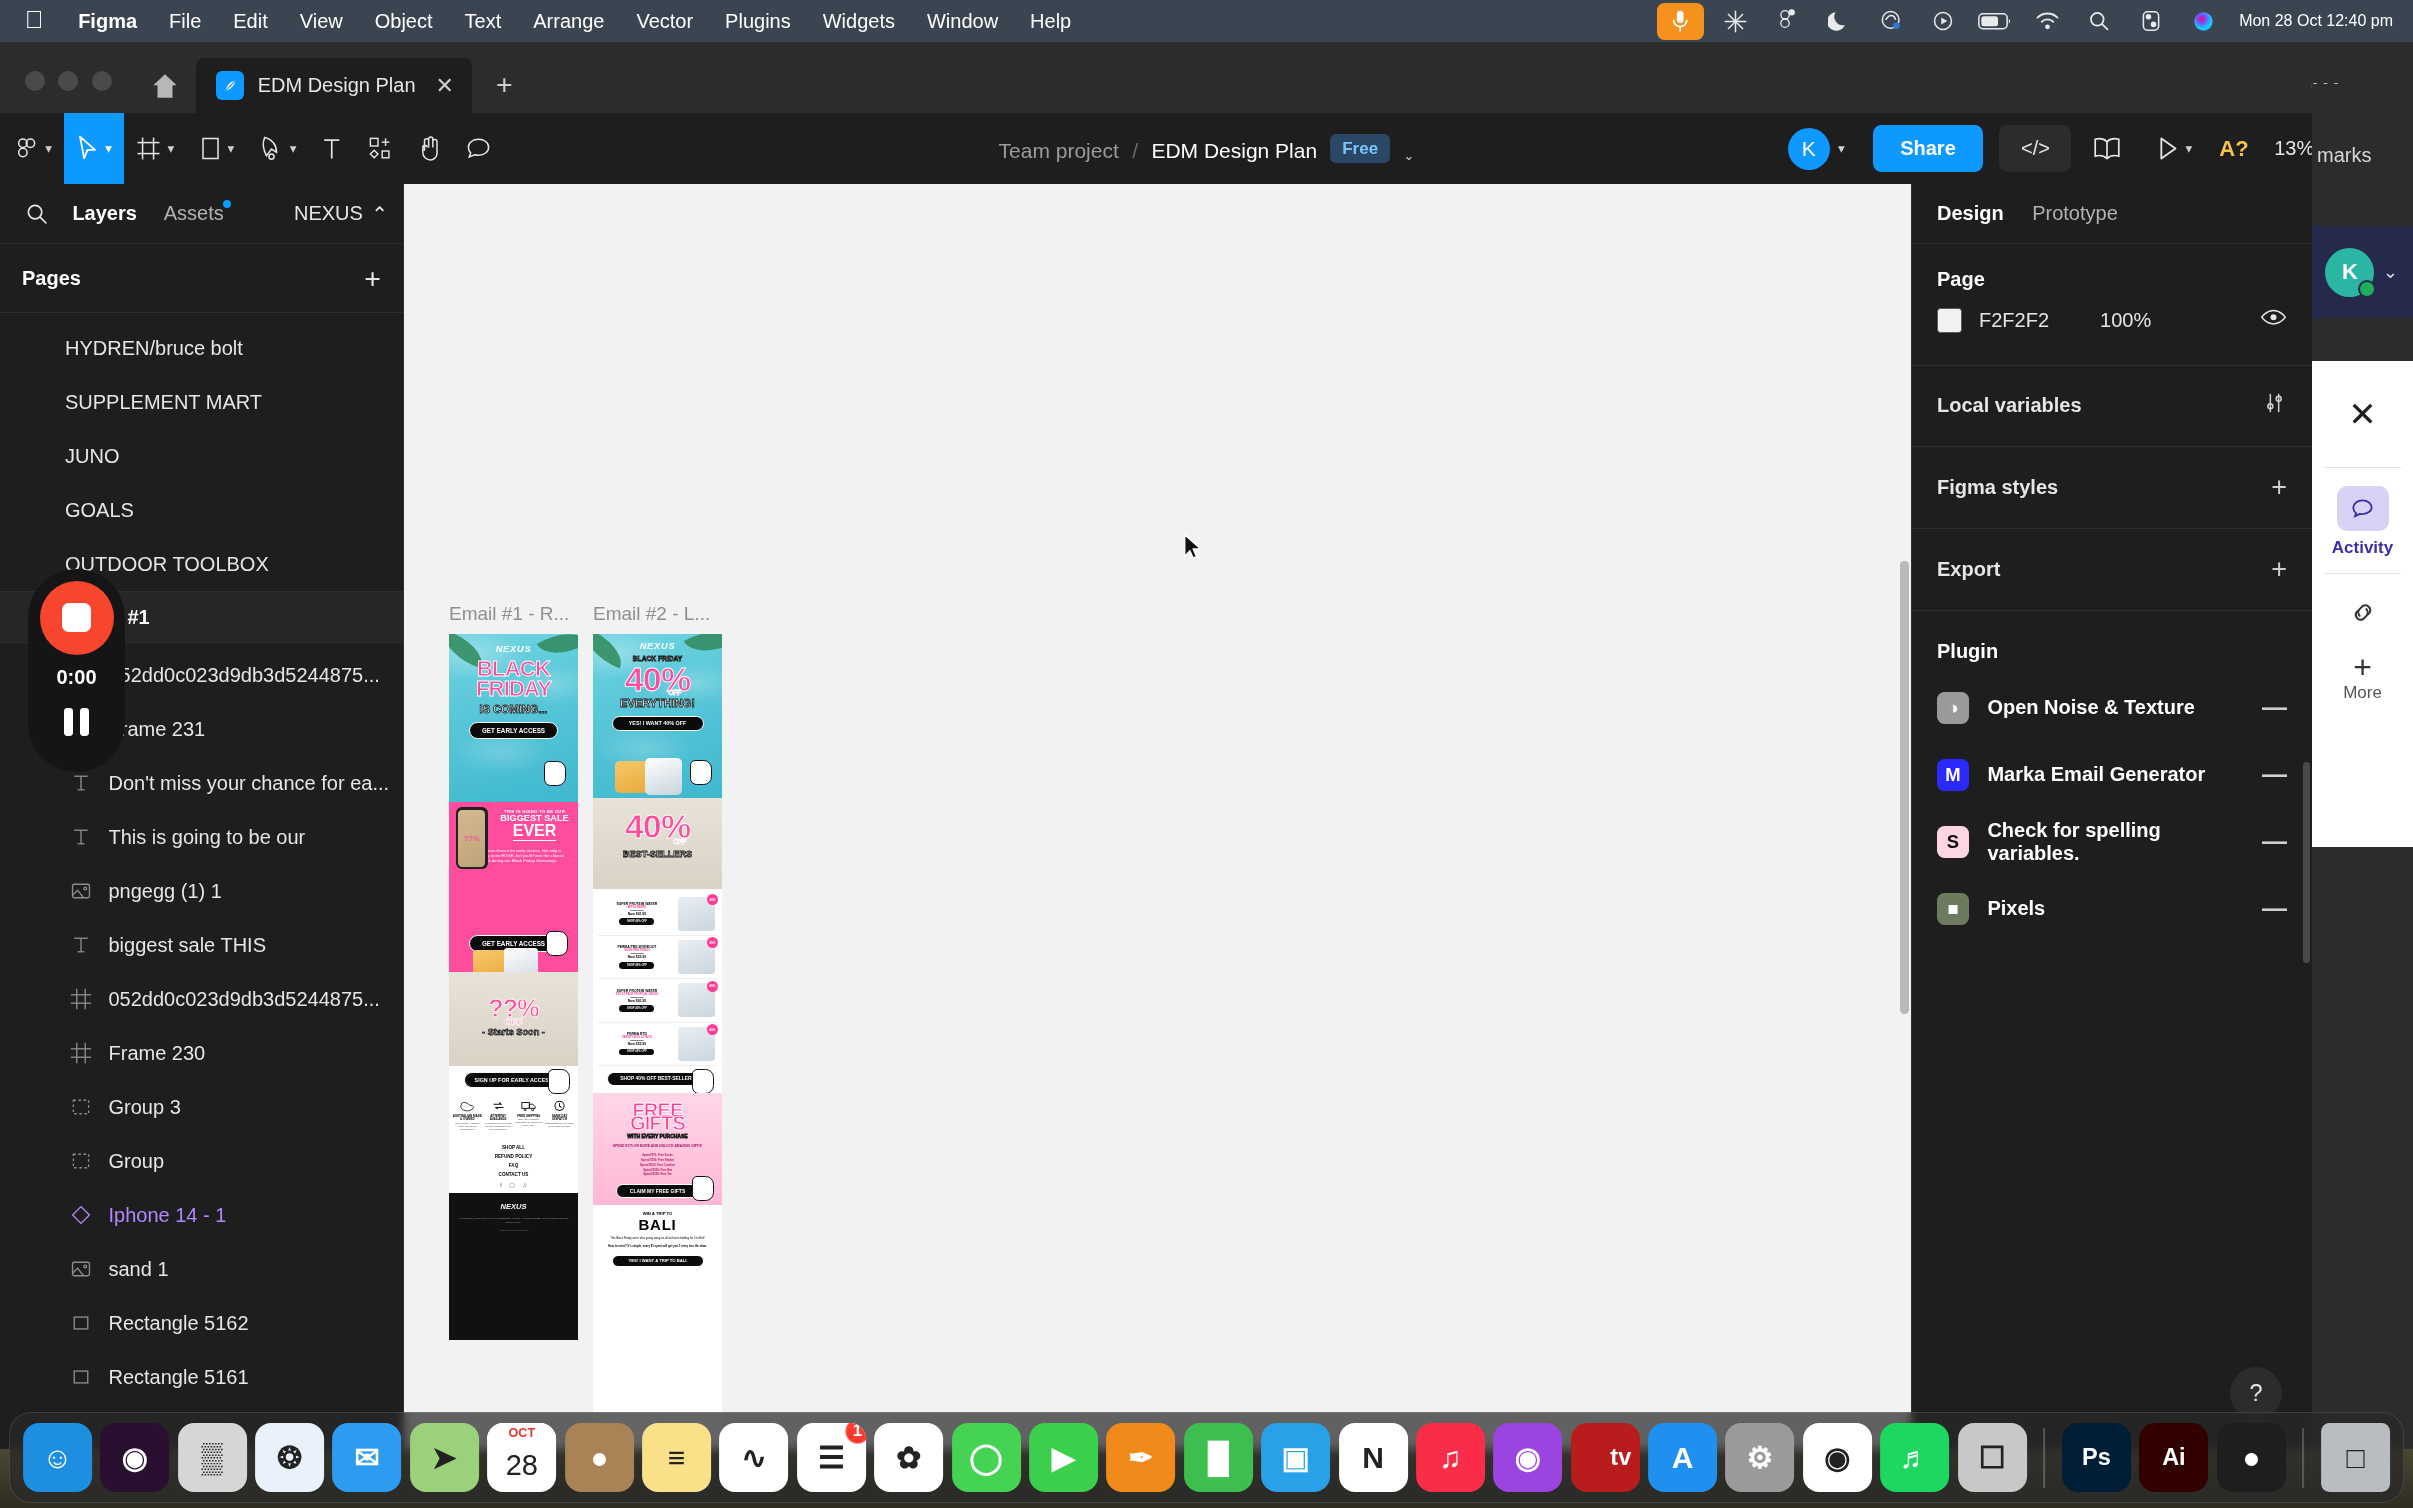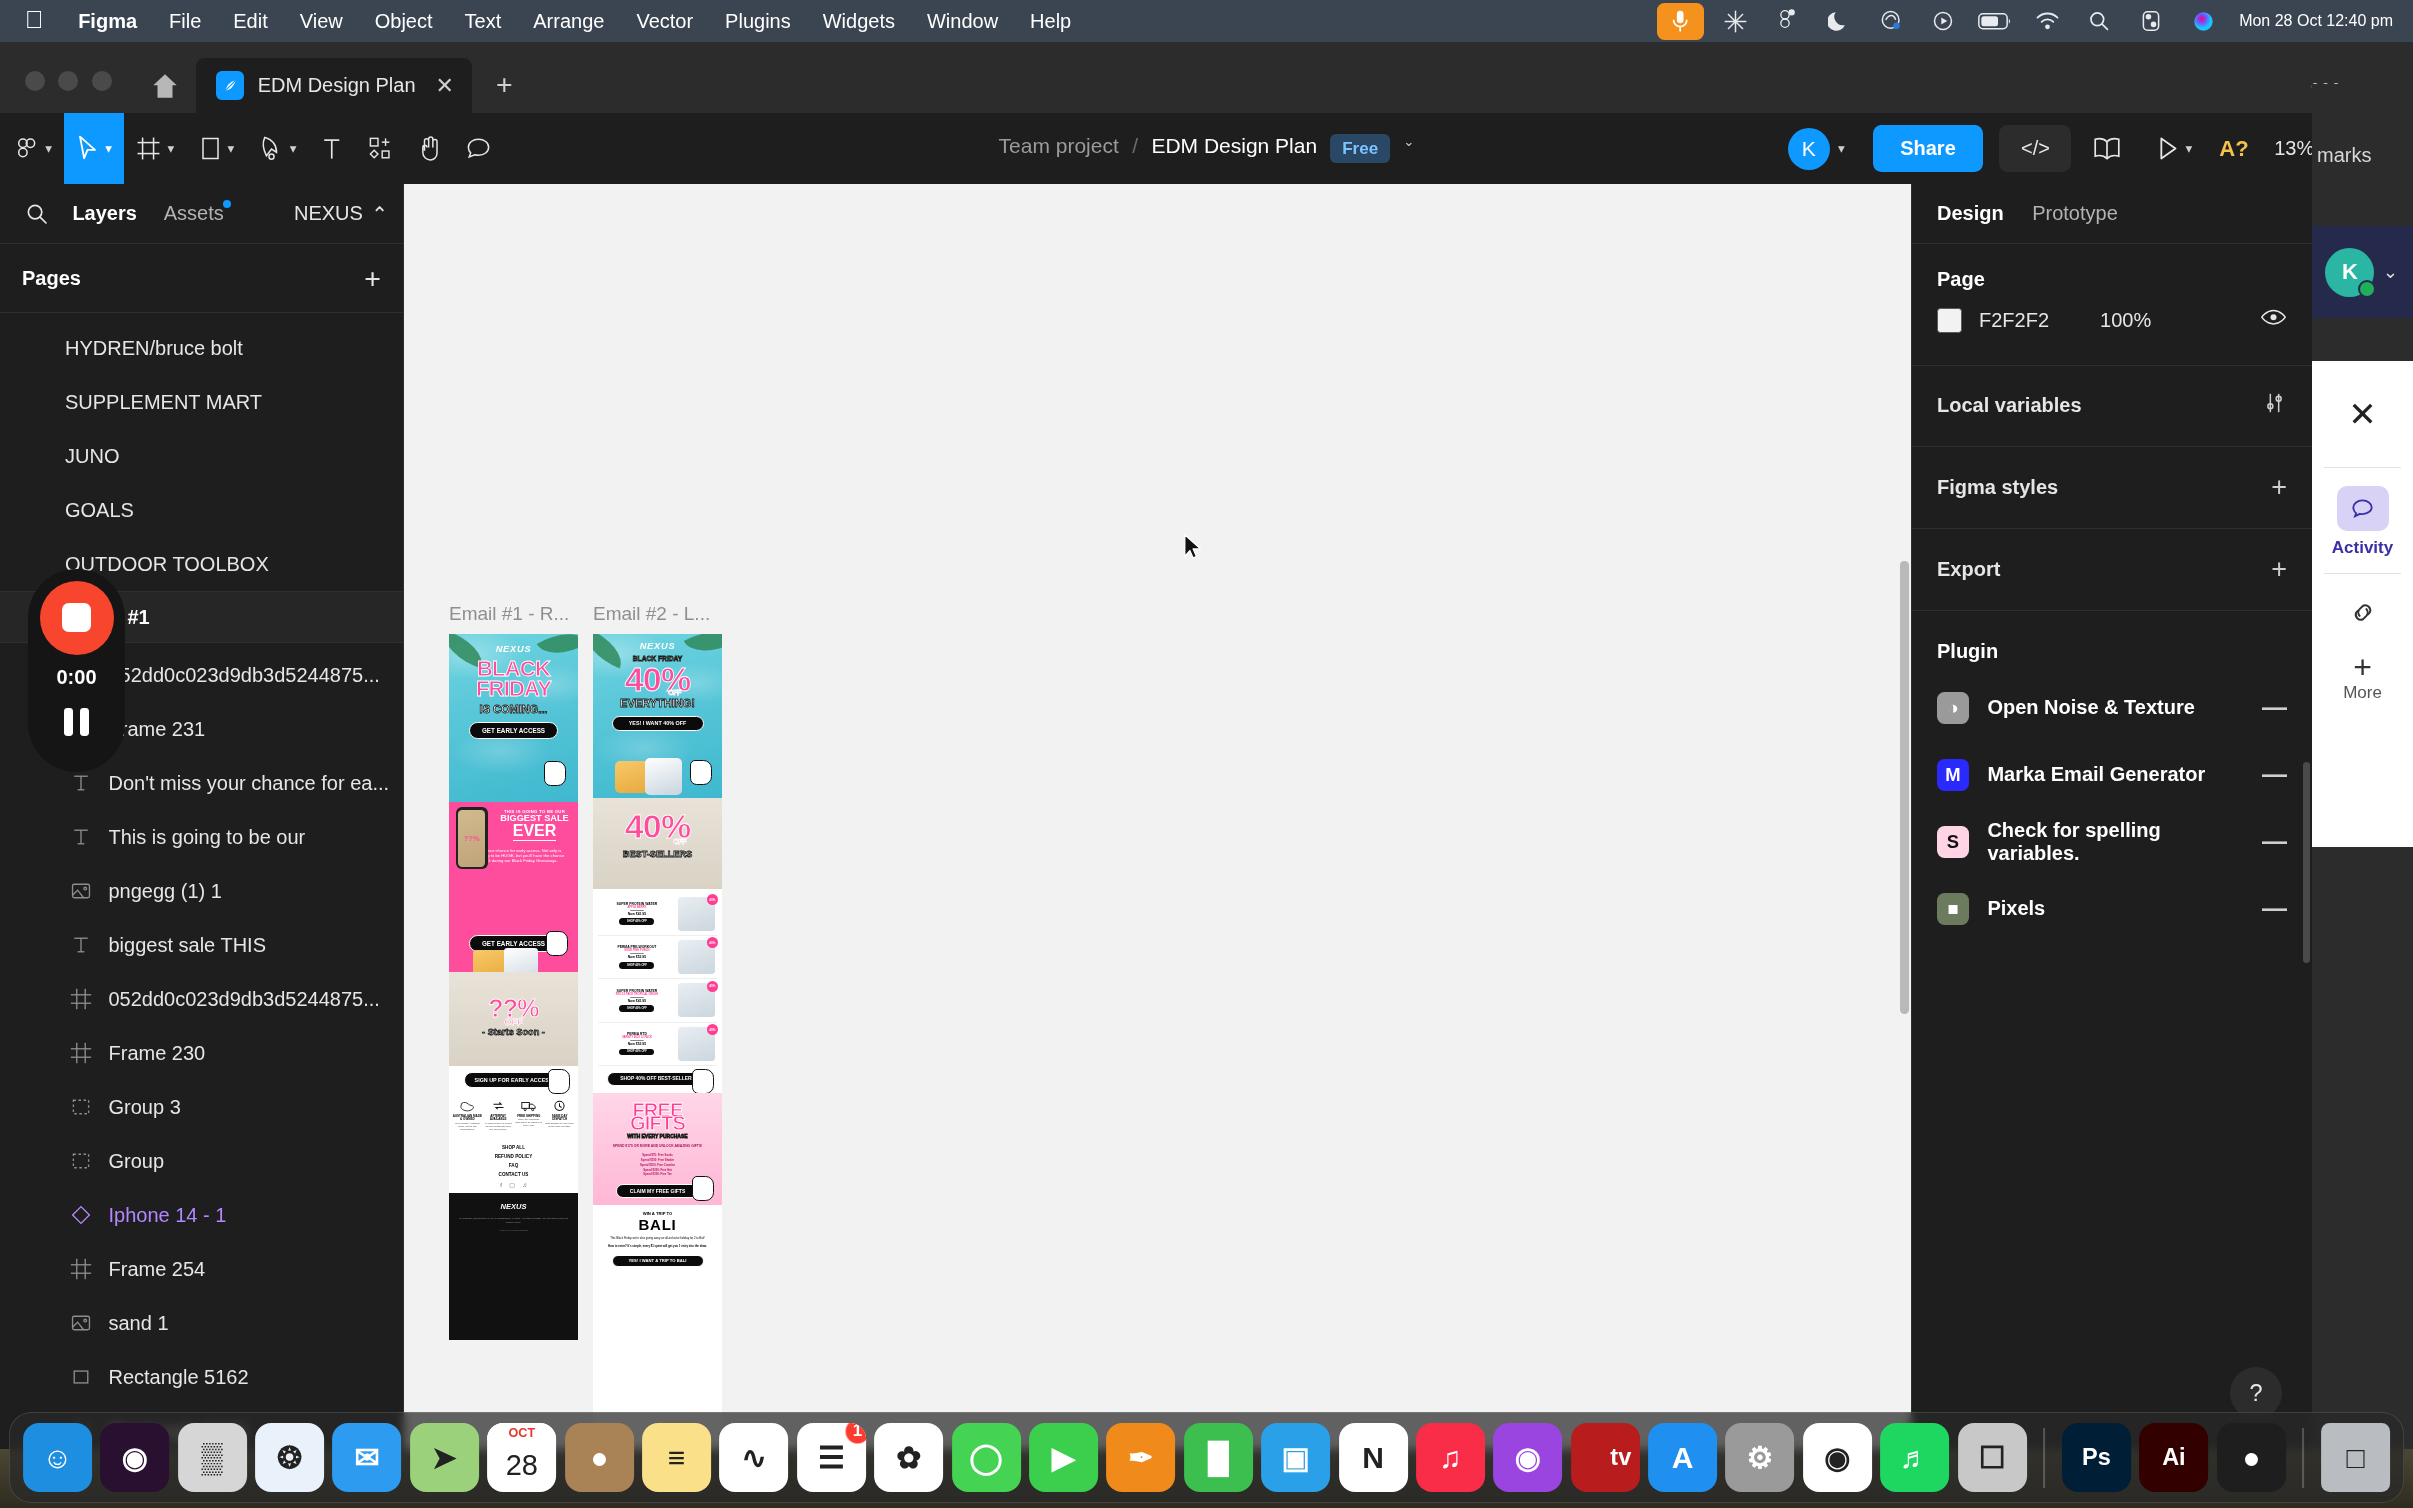--- a/index.html
+++ b/index.html
@@ -84,21 +84,21 @@
     background: #1e1e1e; display: flex; align-items: center;
   }
   .tool {
     height: 71px; display:flex; align-items:center; gap: 5px;
     padding: 0 11.7px; color: #e6e6e6;
   }
   .tool.active { background: #0d99ff; }
   .chev { font-size: 13.4px; color:#cfcfcf; }
   #toolbar-center {
     position: absolute; left: 50%; transform: translateX(-50%);
-    display: flex; align-items: flex-start; gap: 13.4px; white-space: nowrap;
+    display: flex; align-items: flex-end; gap: 13.4px; white-space: nowrap;
   }
   .tc-team { color: #9b9b9b; font-size: 21px; }
   .tc-sep  { color: #6d6d6d; font-size: 21px; }
   .tc-name { color: #fff; font-size: 21px; }
   .badge-free {
     background: #2a4865; color: #7cc4ff; font-size: 17px;
     padding: 4.2px 11.7px; border-radius: 5.9px; font-weight: 600;
   }
   #toolbar-right {
     margin-left: auto; display:flex; align-items:center; gap: 5px; padding-right: 8.4px;
@@ -713,29 +713,20 @@
           <span class="lyr-ico"><svg width="22" height="22" viewBox="0 0 26 26" stroke="#8d8d8d" stroke-width="1.6" fill="none" stroke-dasharray="3 3">
               <rect x="4" y="5" width="18" height="16"></rect>
             </svg></span>
           <span class="nm">Group</span>
         </div>
         <div class="layer-row component">
           <span class="lyr-ico"><svg width="22" height="22" viewBox="0 0 26 26" stroke="#b388ff" stroke-width="1.6" fill="none">
               <rect x="6" y="6" width="14" height="14" transform="rotate(45 13 13)"></rect>
             </svg></span>
           <span class="nm">Iphone 14 - 1</span>
-        </div>
-        <div class="layer-row">
-          <span class="lyr-ico"><svg width="22" height="22" viewBox="0 0 26 26" stroke="#8d8d8d" stroke-width="1.6" fill="none">
-              <line x1="8" y1="1" x2="8" y2="25"></line>
-              <line x1="18" y1="1" x2="18" y2="25"></line>
-              <line x1="1" y1="8" x2="25" y2="8"></line>
-              <line x1="1" y1="18" x2="25" y2="18"></line>
-            </svg></span>
-          <span class="nm">Frame 254</span>
         </div>
         <div class="layer-row">
           <span class="lyr-ico"><svg width="22" height="22" viewBox="0 0 26 26" stroke="#8d8d8d" stroke-width="1.6" fill="none">
               <rect x="3" y="5" width="20" height="16" rx="2"></rect>
               <circle cx="18" cy="10" r="1.6"></circle>
               <path d="M3 18l6-6 7 9"></path>
             </svg></span>
           <span class="nm">sand 1</span>
         </div>
         <div class="layer-row">

